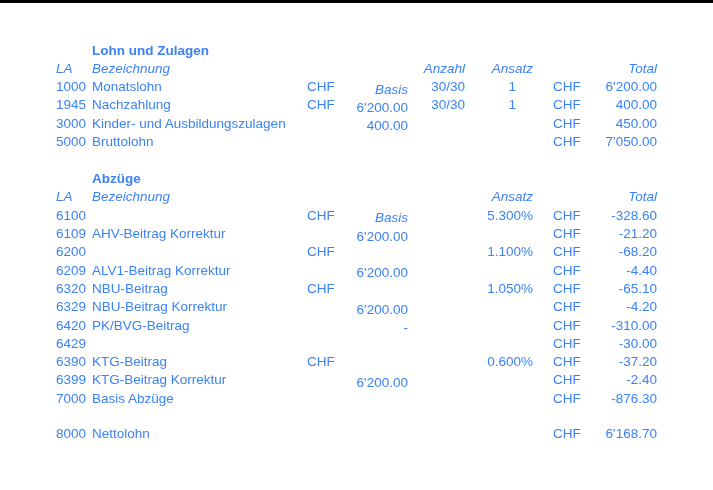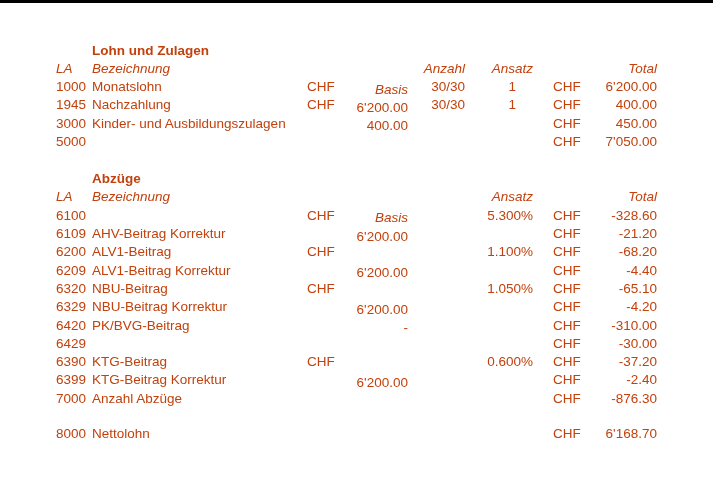--- a/index.html
+++ b/index.html
@@ -8,21 +8,21 @@
     background: #ffffff;
   }
   .page {
     position: relative;
     width: 713px;
     height: 490px;
     background: #ffffff;
     overflow: hidden;
     font-family: "Liberation Sans", sans-serif;
     font-size: 13.5px;
-    color: #c2410c;
+    color: #3b82f6;
   }
   .topbar {
     position: absolute;
     top: 0;
     left: 0;
     width: 713px;
     height: 3px;
     background: #000000;
   }
   .sec-title {
@@ -98,20 +98,21 @@
 
   <div class="row" style="top:115px">
     <span class="c la">3000</span>
     <span class="c bez">Kinder- und Ausbildungszulagen</span>
     <span class="c chf2">CHF</span>
     <span class="c total">450.00</span>
   </div>
 
   <div class="row bold" style="top:133px">
     <span class="c la">5000</span>
+    <span class="c bez">Bruttolohn</span>
     <span class="c chf2">CHF</span>
     <span class="c total">7'050.00</span>
   </div>
 
   <div class="sec-title" style="top:170px">Abzüge</div>
 
   <div class="row hdr" style="top:188px">
     <span class="c la">LA</span>
     <span class="c bez">Bezeichnung</span>
     <span class="c basis">Basis</span>
@@ -130,21 +131,20 @@
 
   <div class="row" style="top:225px">
     <span class="c la">6109</span>
     <span class="c bez">AHV-Beitrag Korrektur</span>
     <span class="c chf2">CHF</span>
     <span class="c total">-21.20</span>
   </div>
 
   <div class="row" style="top:243px">
     <span class="c la">6200</span>
-    <span class="c bez">ALV1-Beitrag</span>
     <span class="c chf1">CHF</span>
     <span class="c basis">6'200.00</span>
     <span class="c ansatz">1.100%</span>
     <span class="c chf2">CHF</span>
     <span class="c total">-68.20</span>
   </div>
 
   <div class="row" style="top:262px">
     <span class="c la">6209</span>
     <span class="c bez">ALV1-Beitrag Korrektur</span>
@@ -195,21 +195,21 @@
 
   <div class="row" style="top:371px">
     <span class="c la">6399</span>
     <span class="c bez">KTG-Beitrag Korrektur</span>
     <span class="c chf2">CHF</span>
     <span class="c total">-2.40</span>
   </div>
 
   <div class="row bold" style="top:390px">
     <span class="c la">7000</span>
-    <span class="c bez">Anzahl Abzüge</span>
+    <span class="c bez">Basis Abzüge</span>
     <span class="c chf2">CHF</span>
     <span class="c total">-876.30</span>
   </div>
 
   <div class="row bold" style="top:425px">
     <span class="c la">8000</span>
     <span class="c bez">Nettolohn</span>
     <span class="c chf2">CHF</span>
     <span class="c total">6'168.70</span>
   </div>

